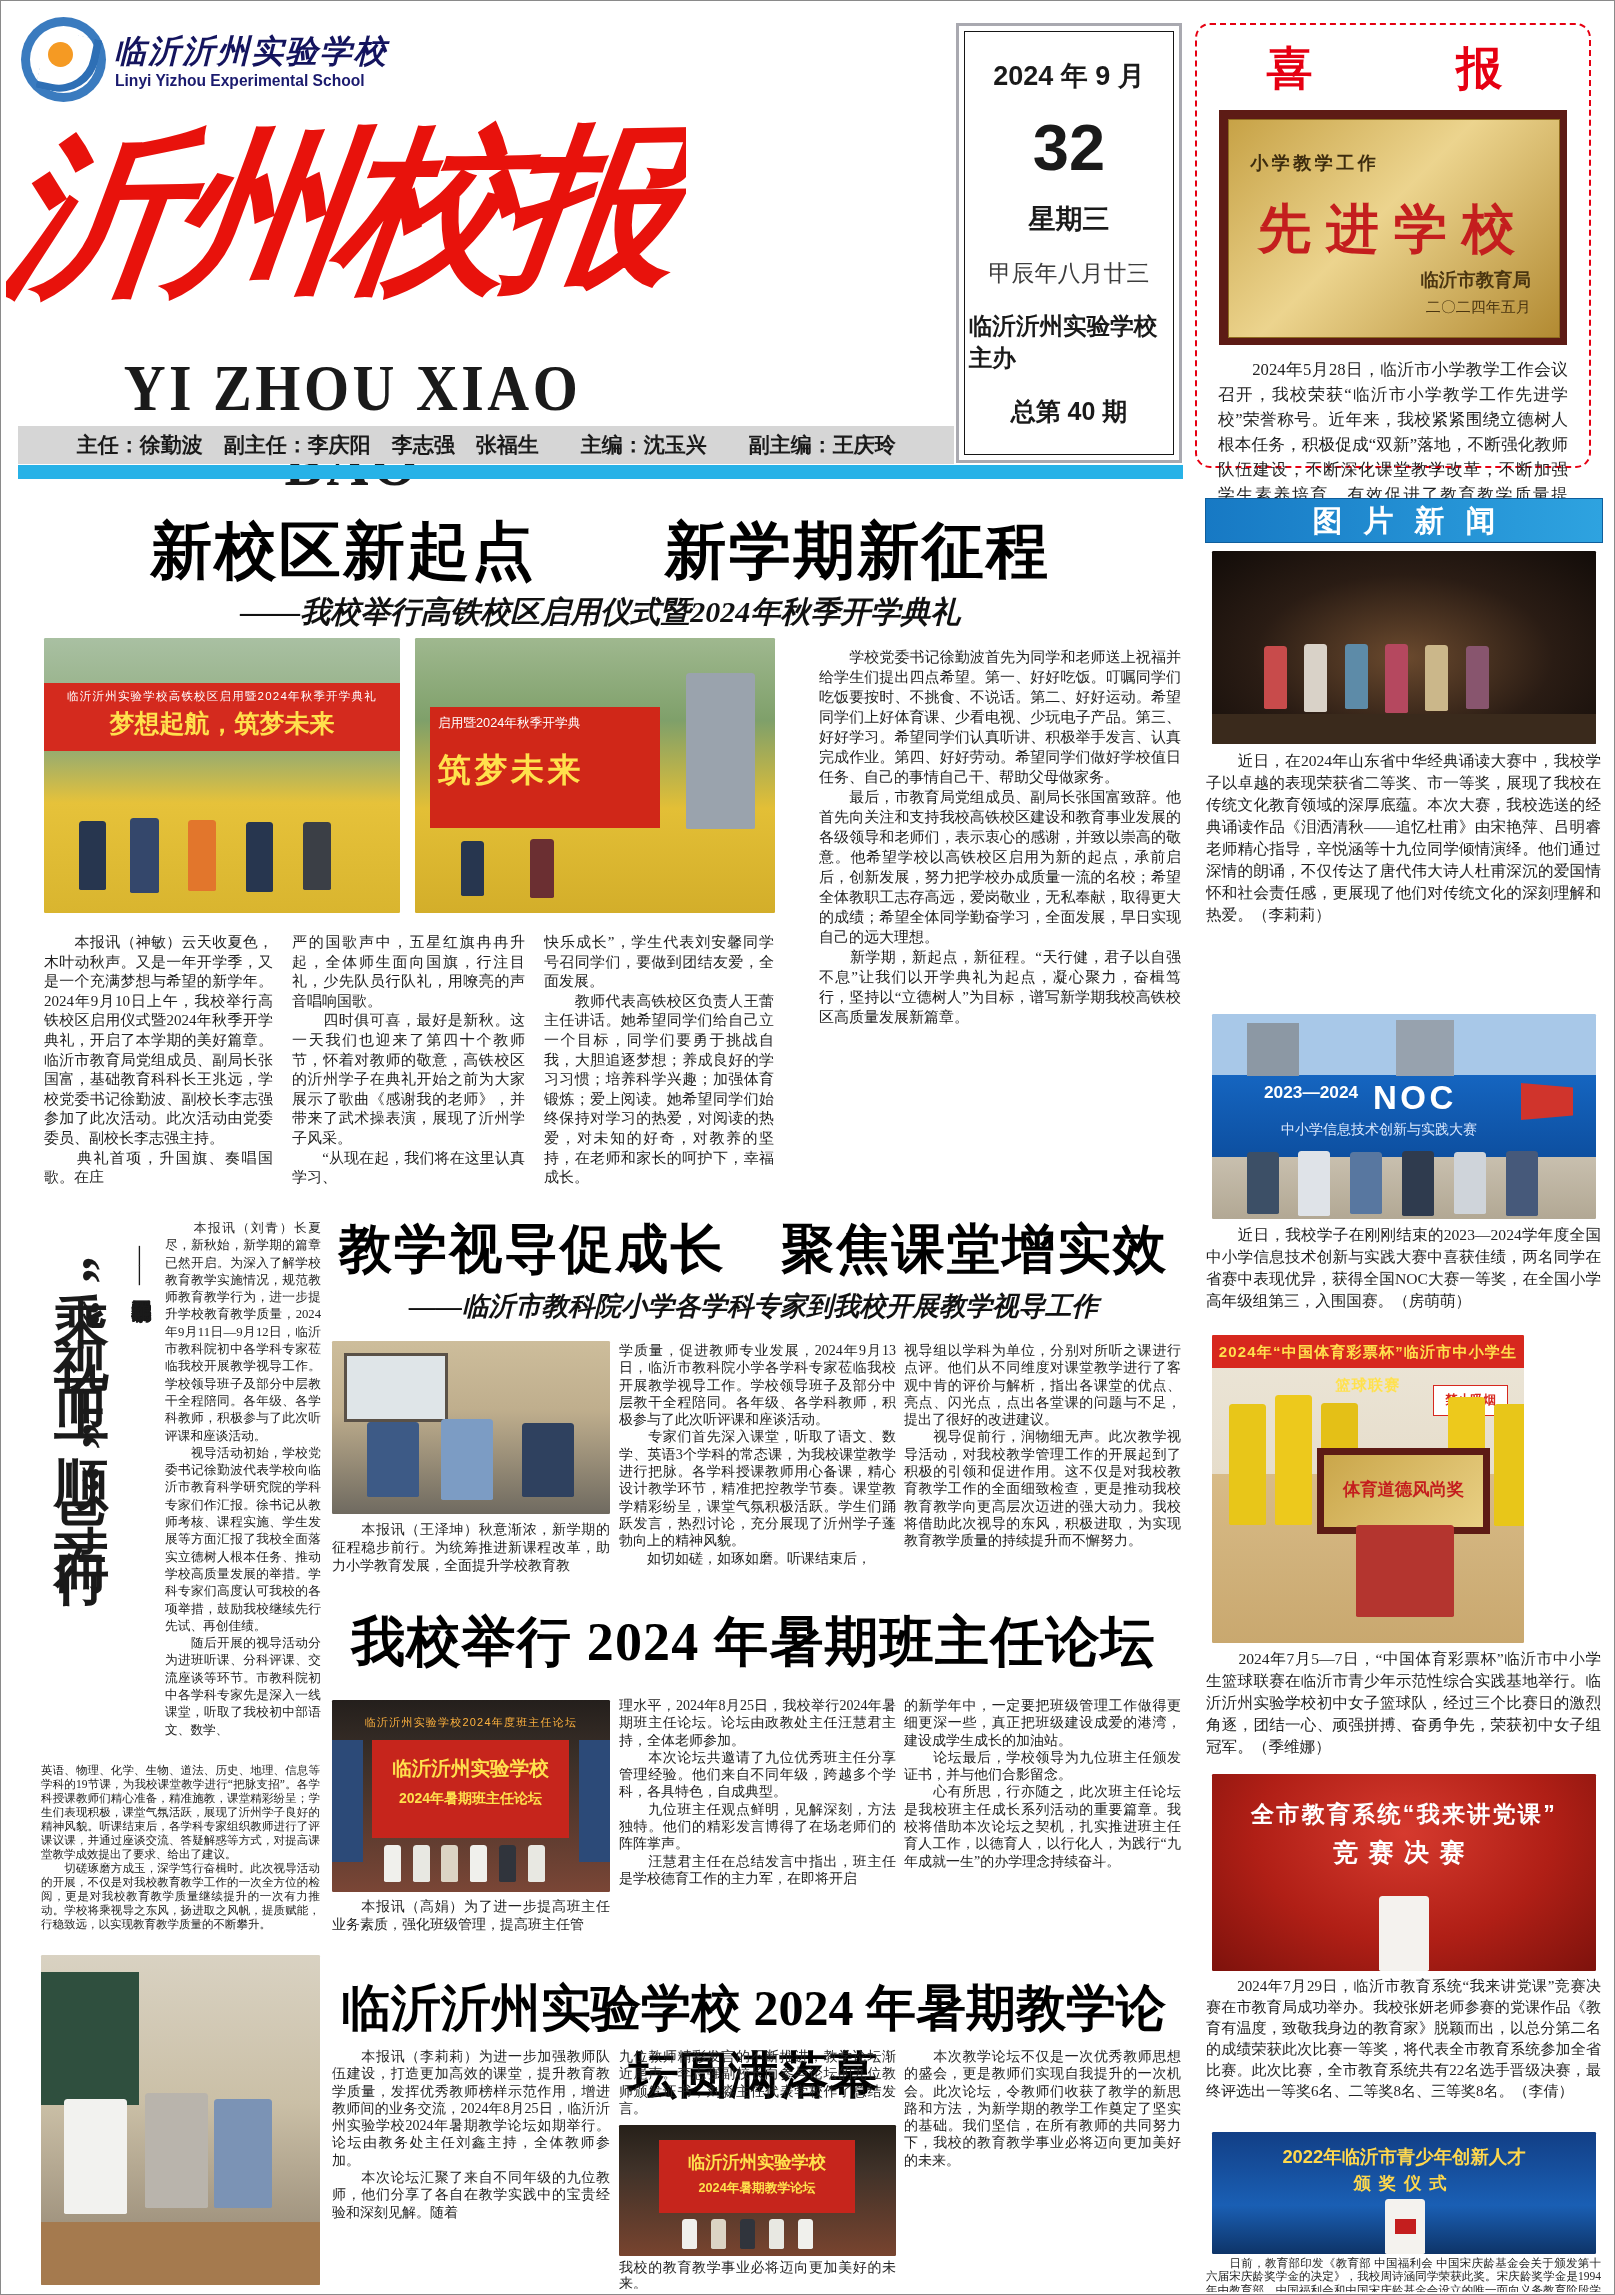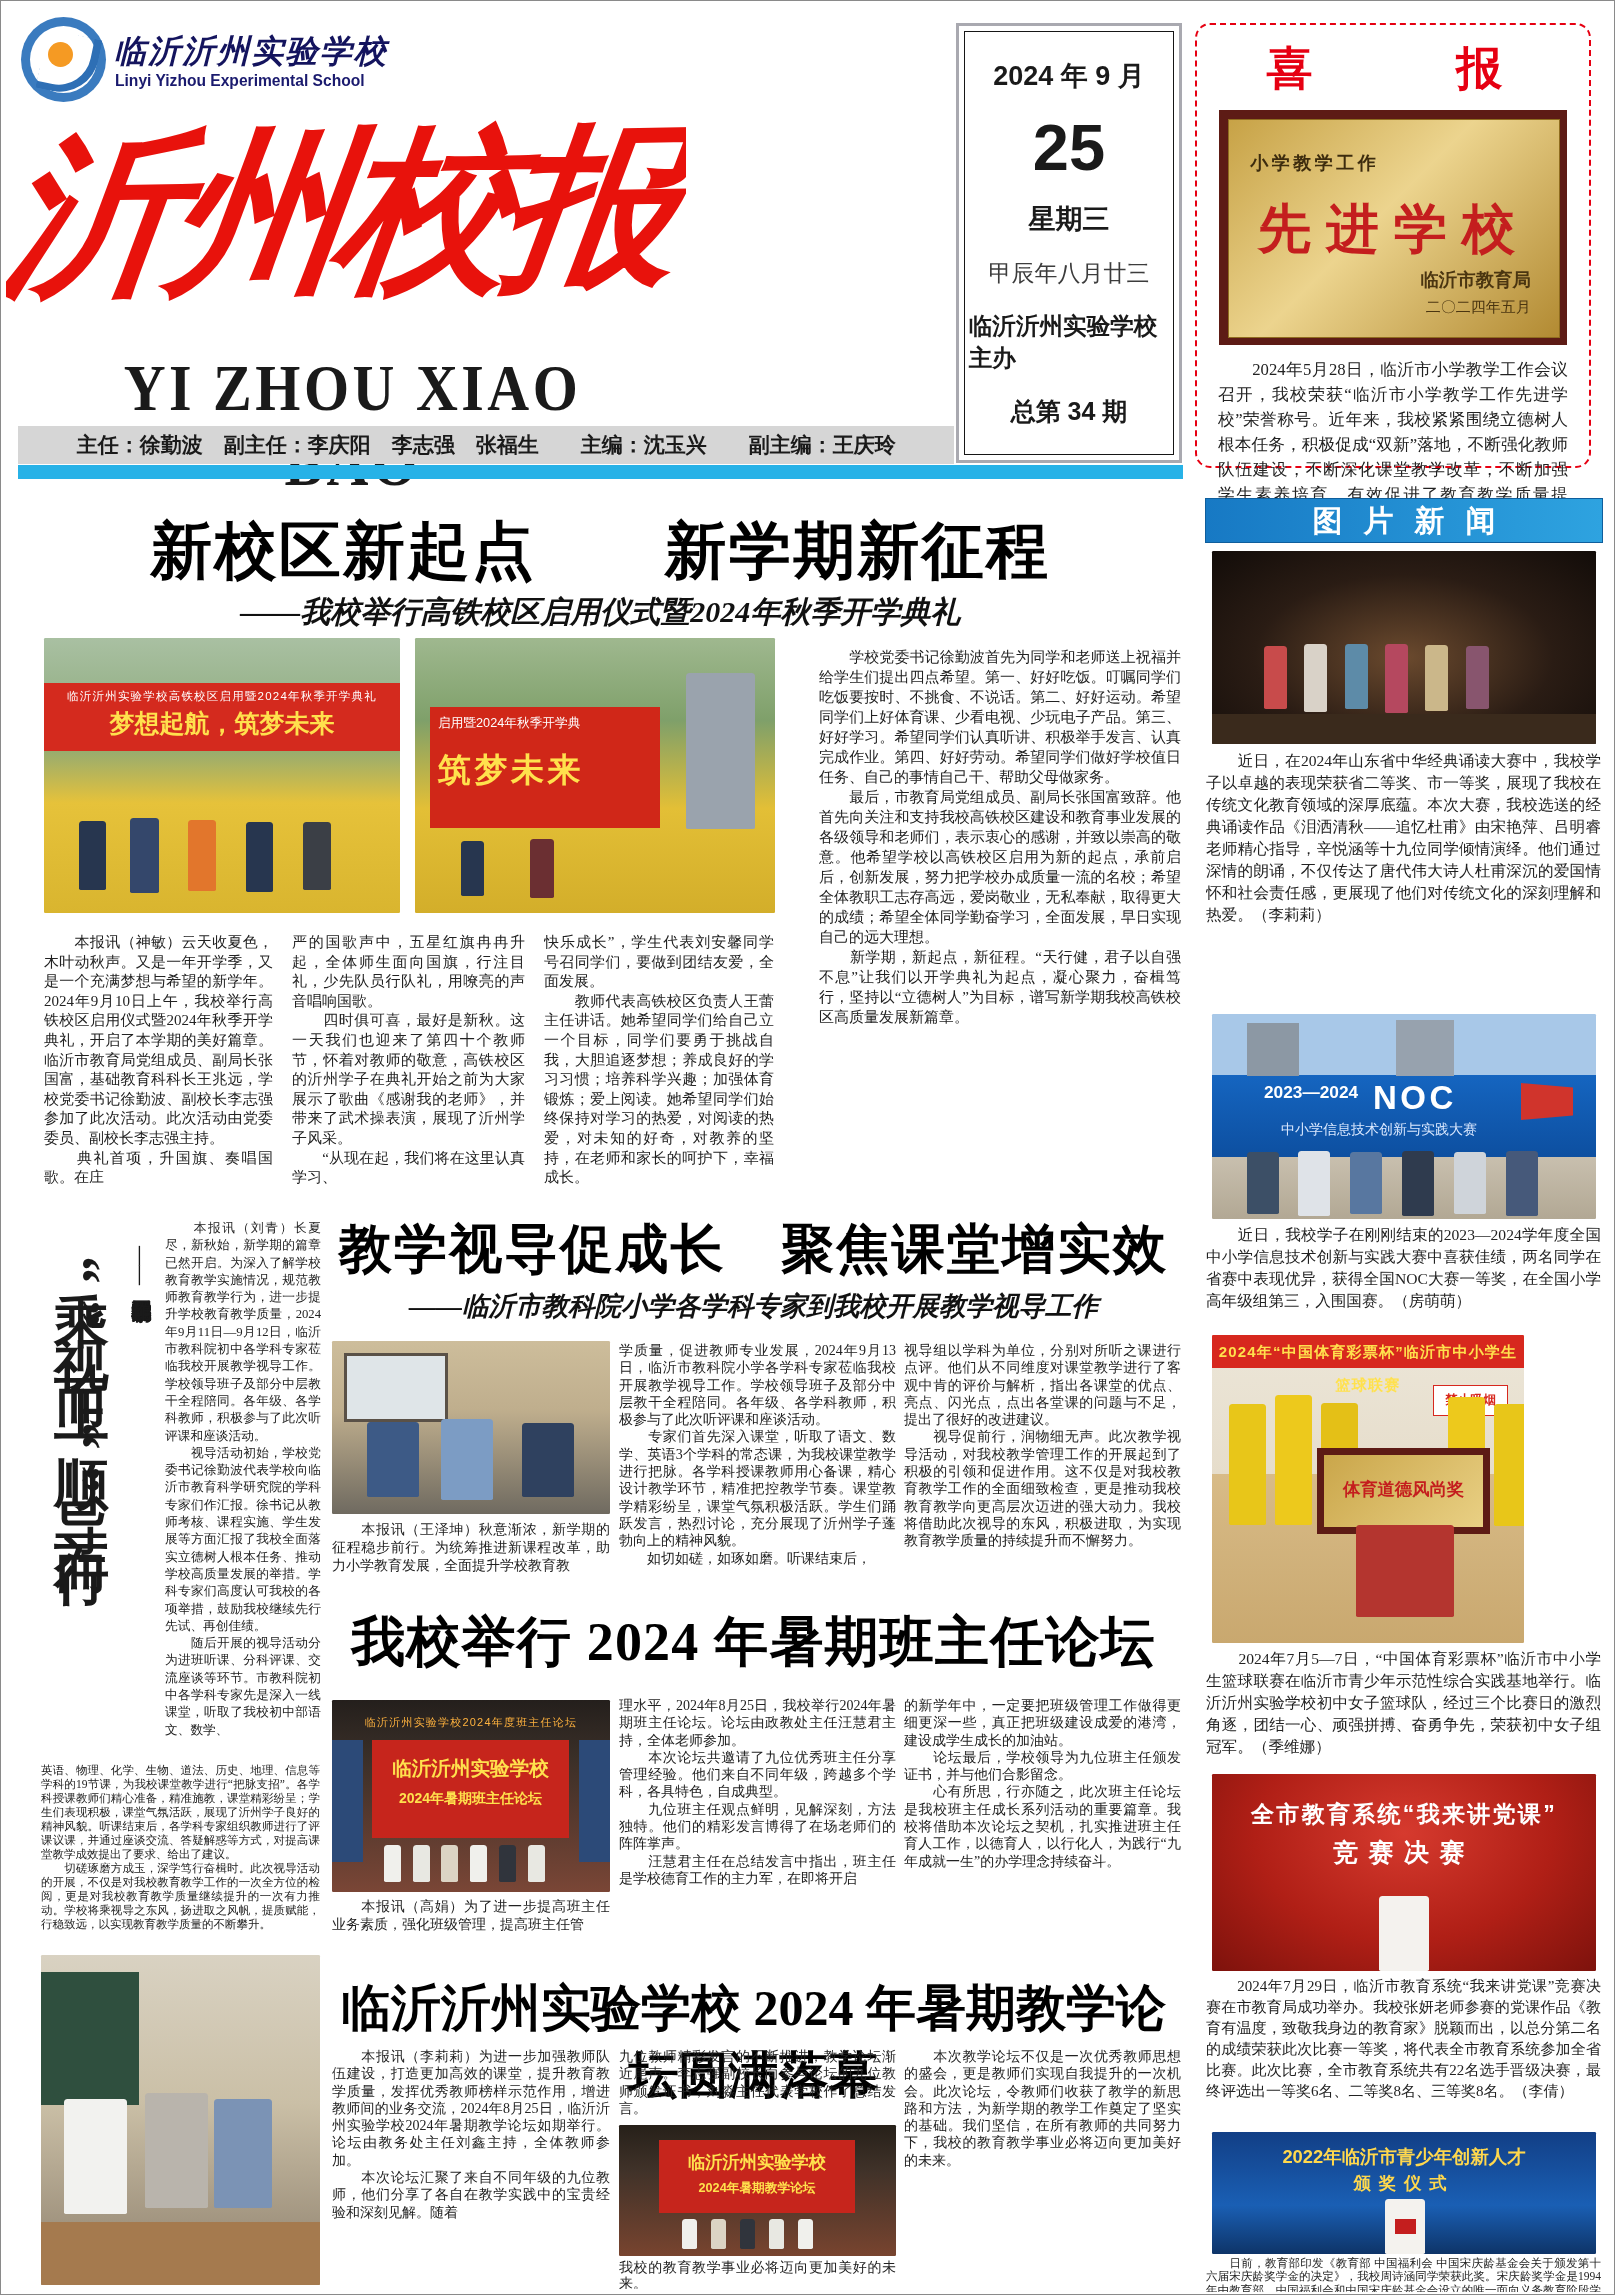--- a/index.html
+++ b/index.html
@@ -37,25 +37,25 @@
     <span style="display:inline-block;font-size:176px;font-weight:900;color:#e8120c;letter-spacing:-10.4px;transform:skewX(-8deg) rotate(-1deg);font-style:italic;line-height:1.1;">沂州校报</span>
   </div>
   <div class="abs serif center" style="left:46px;top:350px;width:611px;font-size:58px;font-weight:900;letter-spacing:3.5px;transform:scaleY(1.12);transform-origin:top;">YI ZHOU XIAO BAO</div>
 
   <div class="abs sans center" style="left:17.3px;top:425px;width:936px;height:38px;background:#d6d6d6;font-size:21px;font-weight:700;line-height:38px;">主任：徐勤波　副主任：李庆阳　李志强　张福生　　主编：沈玉兴　　副主编：王庆玲</div>
   <div class="abs" style="left:17.3px;top:464px;width:1165px;height:14.4px;background:#27b2e7;"></div>
 
   <div class="abs" style="left:955px;top:22px;width:226px;height:440px;border:3.5px solid #a9a9b0;box-sizing:border-box;">
     <div class="sans" style="position:absolute;left:5.2px;top:5.2px;right:5.2px;bottom:5.2px;border:1.7px solid #161616;display:flex;flex-direction:column;justify-content:space-around;align-items:center;padding:15px 3.5px;">
       <div style="font-size:27px;font-weight:700;">2024 年 9 月</div>
-      <div style="font-size:65px;font-weight:900;line-height:1;">25</div>
+      <div style="font-size:65px;font-weight:900;line-height:1;">32</div>
       <div style="font-size:27px;font-weight:700;">星期三</div>
       <div style="font-size:23px;color:#3c3c3c;">甲辰年八月廿三</div>
       <div style="font-size:23.6px;font-weight:700;">临沂沂州实验学校　主办</div>
-      <div style="font-size:25px;font-weight:700;">总第 34 期</div>
+      <div style="font-size:25px;font-weight:700;">总第 40 期</div>
     </div>
   </div>
 
   <div class="abs" style="left:1194px;top:22px;width:396px;height:445px;border:2.3px dashed #e60012;border-radius:15px;box-sizing:border-box;">
     <div class="center sans" style="margin-top:12.7px;font-size:46px;font-weight:900;color:#e60012;letter-spacing:17.3px;">喜　　报</div>
     <div style="margin:10.4px 22px 0 22px;height:235px;background:#5d1b15;padding:9.2px;box-sizing:border-box;">
       <div style="position:relative;width:100%;height:100%;background:linear-gradient(135deg,#c7a246,#ecd48e 45%,#b28a32);border:1.7px solid #8f6c1f;">
         <div style="position:absolute;left:21px;top:31px;font-size:18px;font-weight:700;color:#3d2c0e;letter-spacing:3.5px;">小学教学工作</div>
         <div style="position:absolute;left:0;top:74px;width:100%;text-align:center;font-size:53px;font-weight:900;color:#c41e1e;letter-spacing:15px;">先进学校</div>
         <div style="position:absolute;right:28px;bottom:45px;font-size:18.4px;font-weight:700;color:#4a3510;">临沂市教育局</div>

